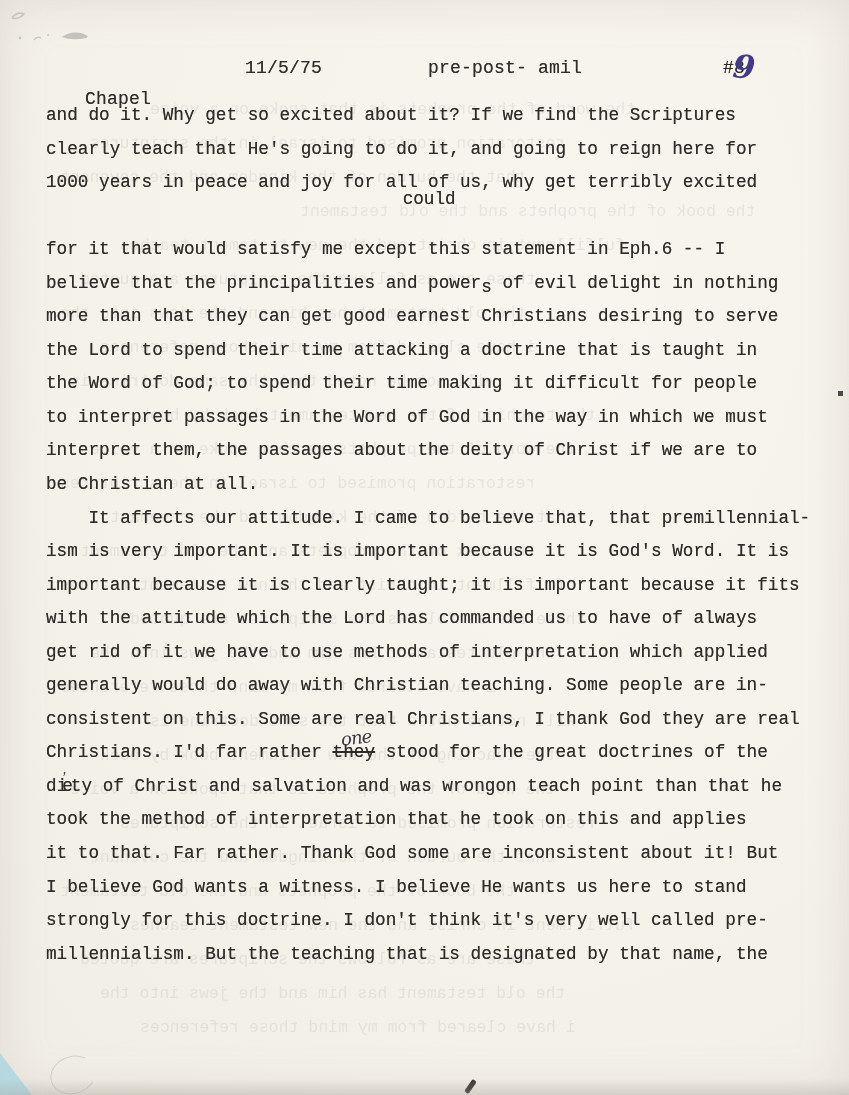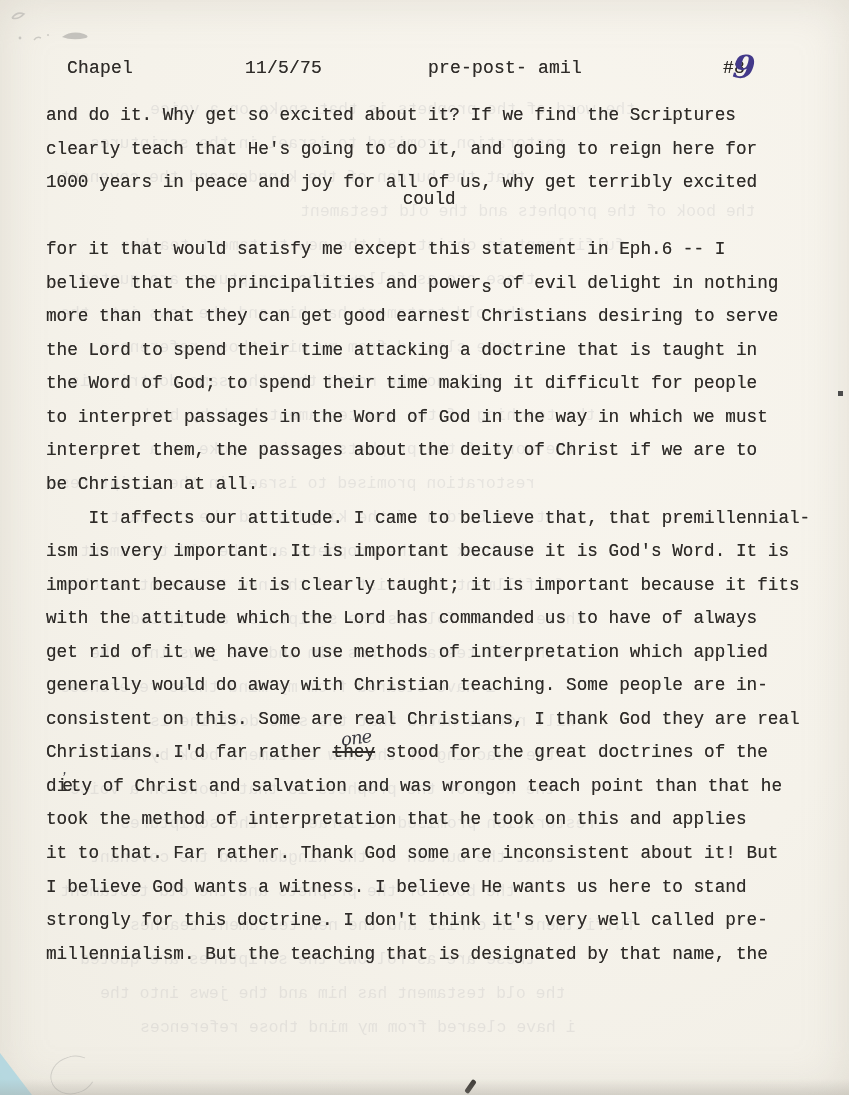--- a/index.html
+++ b/index.html
@@ -20,21 +20,21 @@
     position:absolute;
     transform:scaleX(-1);
     color:#8b8b96; opacity:0.15;
     filter:blur(0.7px);
     font-size:16.5px; white-space:pre;
     text-decoration:none;
   }
   
   .hdr { position:absolute; top:58px; font-size:18px; letter-spacing:0.2px;
          text-shadow:0 0 0.6px rgba(46,43,40,0.6); white-space:pre; }
-  .hdr-course { left:67px; }
+  .hdr-course { left:85px;margin-top:31px; }
   .hdr-date   { left:245px;text-align:center; }
   .hdr-topic  { left:428px; }
   .hdr-page   { left:723px; }
   .hand-nine {
     position:absolute; left:733px; top:48px;
     font-family:"DejaVu Serif", serif; font-style:italic; font-weight:bold;
     font-size:32px; color:#43398a;
     transform:rotate(5deg);
   }
   

